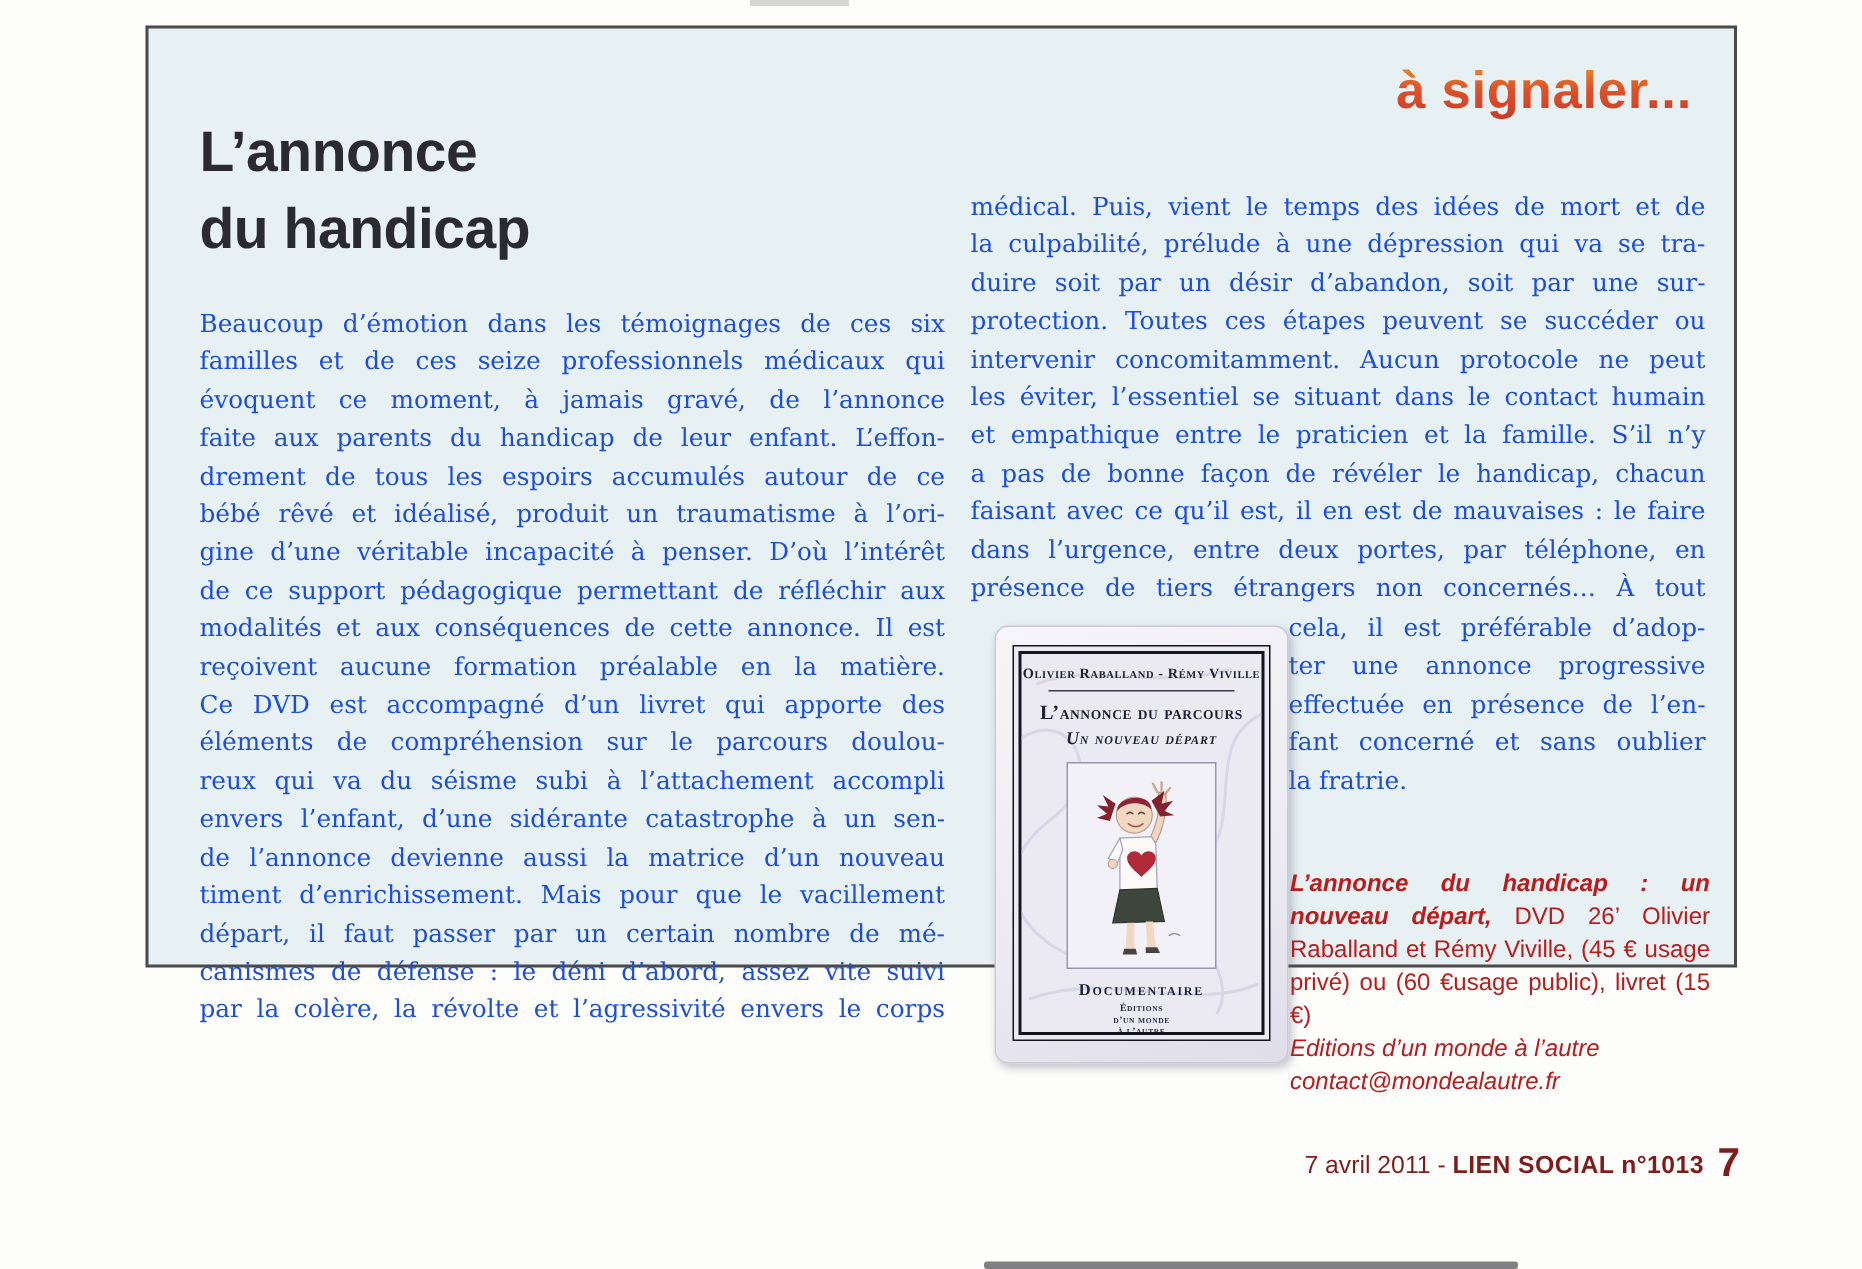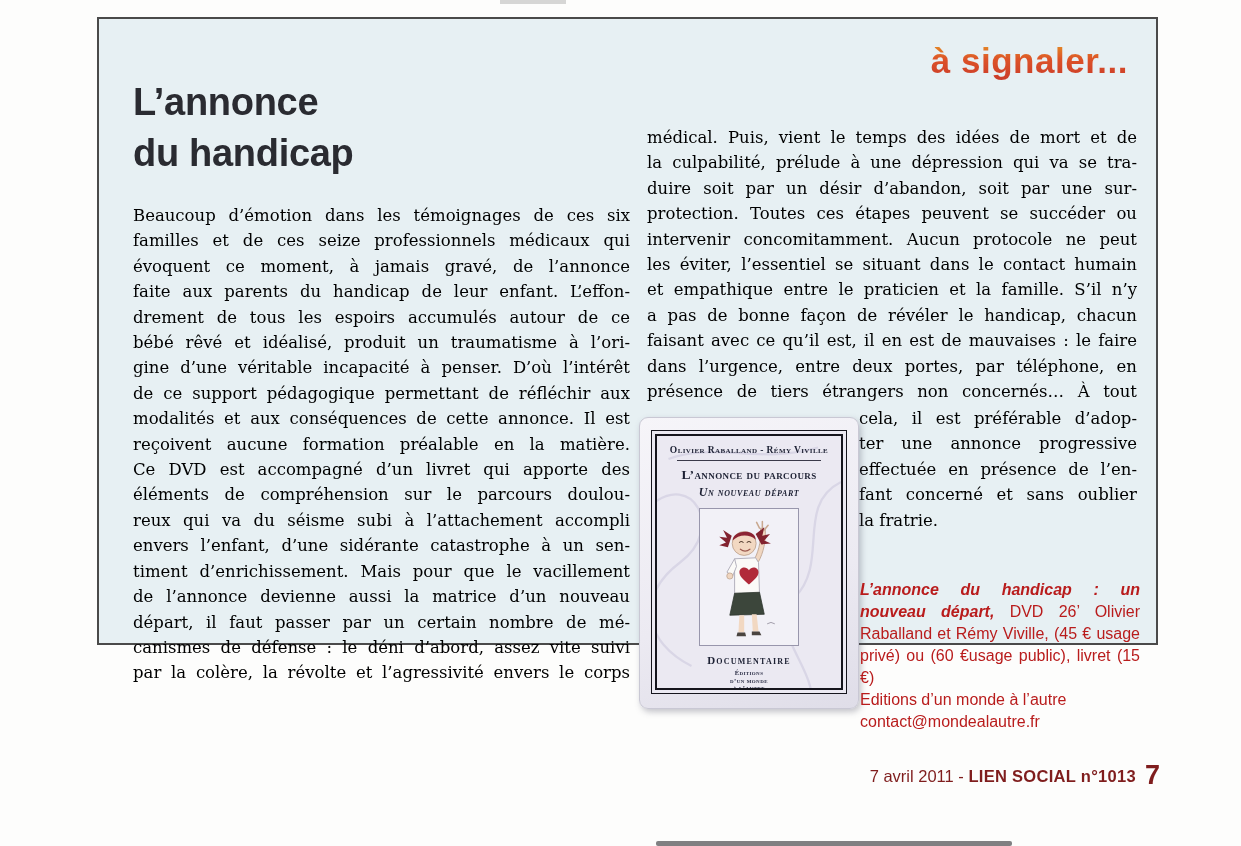--- a/index.html
+++ b/index.html
@@ -20,37 +20,36 @@
     -webkit-background-clip:text;background-clip:text;color:transparent;
   }
   .article-title{
     position:absolute;left:34px;top:58px;margin:0;
     font-size:38px;line-height:51px;font-weight:bold;
     color:#2a2b31;letter-spacing:-.3px;
   }
   
   .col{
     position:absolute;
-    font-family:"DejaVu Serif",serif;font-size:16.5px;color:#000000;
+    font-family:"DejaVu Serif",serif;font-size:16.5px;color:#1d4ed8;
   }
   .jline{
     line-height:25.4px;white-space:normal;
     text-align:justify;text-align-last:justify;
   }
   .jline-end{text-align-last:left;}
   .col-left {left:34px; top:184px;width:497px;}
   .col-right{left:548px;top:106px;width:490px;}
   .col-wrap {left:760px;top:387px;width:278px;}
   
   .dvd-case{
-    position:absolute;left:540px;top:398px;width:194px;height:290px;
+    position:absolute;left:564px;top:398px;width:194px;height:290px;
     background:linear-gradient(160deg,#f6f5f9 0%,#eceaf2 60%,#dfdde8 100%);
     border:1px solid #c9c8d4;border-radius:9px;
     box-shadow:2px 3px 6px rgba(90,90,110,.35);
-    padding-left:24px;
   }
   .dvd-inner{
     position:absolute;left:11px;right:11px;top:12px;bottom:14px;
     background:#ebe9f2;border:1px solid #15151d;
   }
   .dvd-frame{
     position:absolute;inset:3px;border:2px solid #15151d;
     display:flex;flex-direction:column;align-items:center;
     font-family:"Liberation Serif",serif;color:#1c2033;
     overflow:hidden;
@@ -81,21 +80,21 @@
     margin-top:3px;text-align:center;font-size:6.5px;font-weight:bold;
     font-variant:small-caps;line-height:7.5px;letter-spacing:.4px;
     border-bottom:1px solid #1c2033;padding-bottom:2px;z-index:1;color:#2a2d45;
   }
   
   .caption{
     position:absolute;left:761px;top:560px;width:280px;
     font-size:16px;line-height:22px;color:#b91c1c;text-align:justify;
   }
   .caption .cap-title{font-weight:bold;font-style:italic;}
-  .caption .cap-line{text-align:left;}
+  .caption .cap-line{text-align:left;font-style:italic;}
   
   .footer{
     position:absolute;right:81px;top:760px;
     font-size:16.5px;color:#7f1d1d;white-space:nowrap;
   }
   .footer .mag{font-weight:bold;letter-spacing:.3px;}
   .footer .pagenum{font-size:27px;font-weight:bold;margin-left:9px;vertical-align:-2px;}
   
   .artifact-top{
     position:absolute;left:500px;top:0;width:66px;height:4px;
@@ -129,22 +128,22 @@
       <div class="jline">drement de tous les espoirs accumulés autour de ce</div>
       <div class="jline">bébé rêvé et idéalisé, produit un traumatisme à l’ori-</div>
       <div class="jline">gine d’une véritable incapacité à penser. D’où l’intérêt</div>
       <div class="jline">de ce support pédagogique permettant de réfléchir aux</div>
       <div class="jline">modalités et aux conséquences de cette annonce. Il est</div>
       <div class="jline">reçoivent aucune formation préalable en la matière.</div>
       <div class="jline">Ce DVD est accompagné d’un livret qui apporte des</div>
       <div class="jline">éléments de compréhension sur le parcours doulou-</div>
       <div class="jline">reux qui va du séisme subi à l’attachement accompli</div>
       <div class="jline">envers l’enfant, d’une sidérante catastrophe à un sen-</div>
+      <div class="jline">de l’annonce devienne aussi la matrice d’un nouveau</div>
       <div class="jline">timent d’enrichissement. Mais pour que le vacillement</div>
-      <div class="jline">de l’annonce devienne aussi la matrice d’un nouveau</div>
       <div class="jline">départ, il faut passer par un certain nombre de mé-</div>
       <div class="jline">canismes de défense : le déni d’abord, assez vite suivi</div>
       <div class="jline">par la colère, la révolte et l’agressivité envers le corps</div>
     </div>
 
   <div class="col col-right">
       <div class="jline">médical. Puis, vient le temps des idées de mort et de</div>
       <div class="jline">la culpabilité, prélude à une dépression qui va se tra-</div>
       <div class="jline">duire soit par un désir d’abandon, soit par une sur-</div>
       <div class="jline">protection. Toutes ces étapes peuvent se succéder ou</div>

